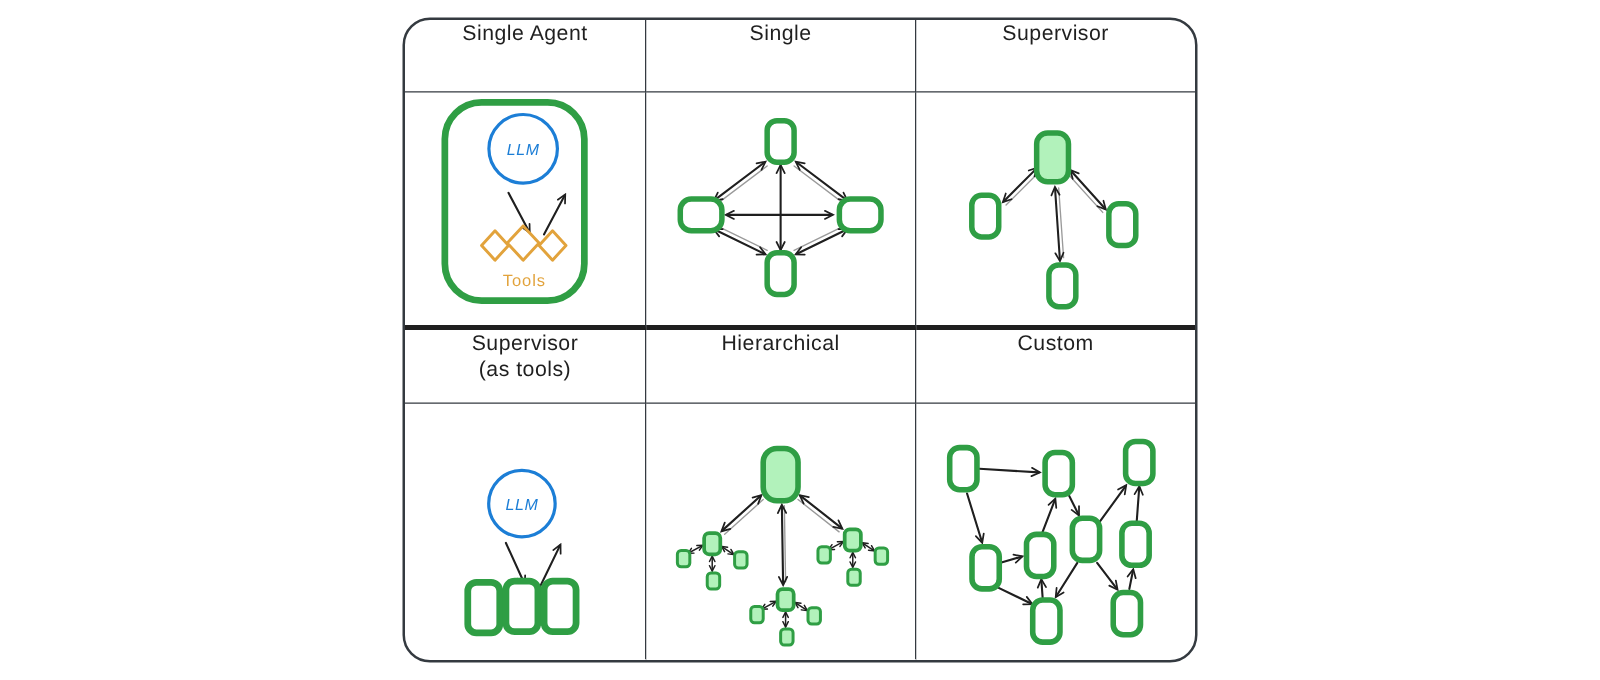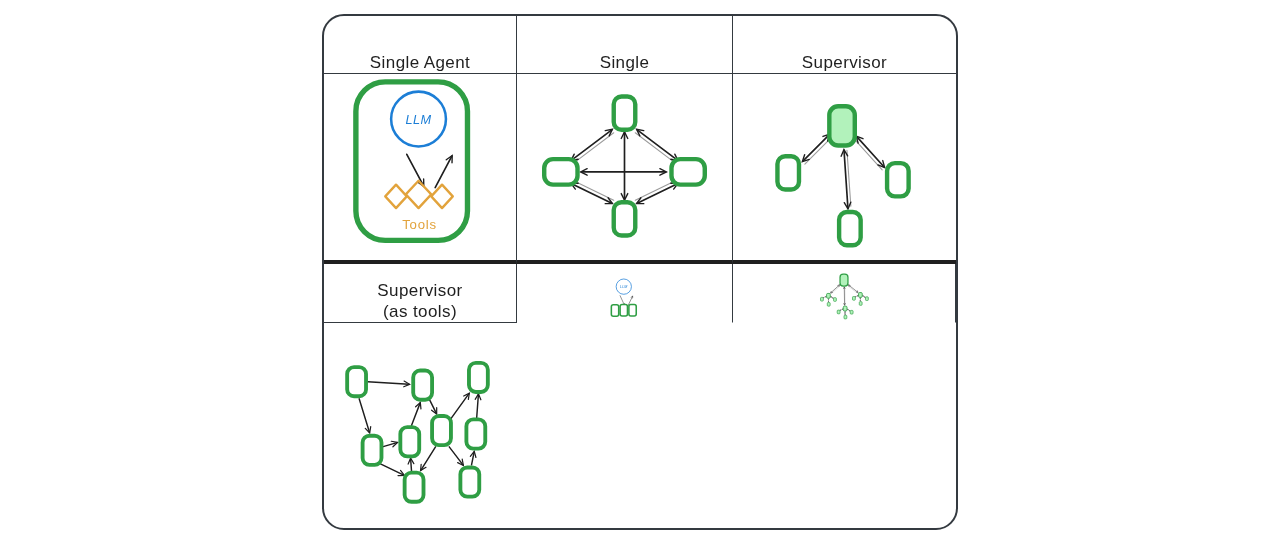--- a/index.html
+++ b/index.html
@@ -20,21 +20,21 @@
     background:#fff;
   }
   .grid{
     display:grid; width:100%; height:100%;
     grid-template-columns:193px 216px 223px;
     grid-template-rows:58px 190px 59px 205px;
   }
   .cell{border-right:1.5px solid var(--border);}
   .cell.last-col{border-right:none;}
   .cell-header{
-    display:flex; flex-direction:column; align-items:center; justify-content:flex-end;
+    display:flex; flex-direction:column; align-items:center; justify-content:flex-start;
     border-bottom:1.5px solid var(--border);
     font-size:17px; letter-spacing:.4px; font-weight:500; text-align:center;
     line-height:1.25;
   }
   .cell-body{border-bottom:1.5px solid transparent; display:flex; align-items:center; justify-content:center;}
   .cell-body.thick{border-bottom:4px solid var(--ink);}
   .cell-body svg{width:100%;height:100%;display:block;}
 
   .gnode{fill:#fff; stroke:var(--green); stroke-width:4.5; stroke-linejoin:round;}
   .gnode.filled{fill:var(--green-fill);}
@@ -134,20 +134,26 @@
           <rect x="156" y="91" width="22" height="34" rx="8" class="gnode"></rect>
           <rect x="107" y="141" width="22" height="34" rx="8" class="gnode"></rect>
         </g>
       </svg>
     </div>
 
     <div class="cell cell-header">
       <span>Supervisor</span>
       <span>(as tools)</span>
     </div>
+    <div class="cell cell-header">
+      <span>Hierarchical</span>
+    </div>
+    <div class="cell cell-header last-col">
+      <span>Custom</span>
+    </div>
 
     <div class="cell cell-body">
       <svg viewBox="0 0 195 205" preserveAspectRatio="xMidYMid meet">
         <circle cx="95" cy="80" r="27" class="bluecircle"></circle>
         <text x="95" y="85" class="llm-text">LLM</text>
         <g>
           <line x1="82" y1="112" x2="97" y2="145" class="edge" marker-end="url(#ah)"></line>
           <line x1="110" y1="147" x2="126" y2="114" class="edge" marker-end="url(#ah)"></line>
         </g>
         <g>

